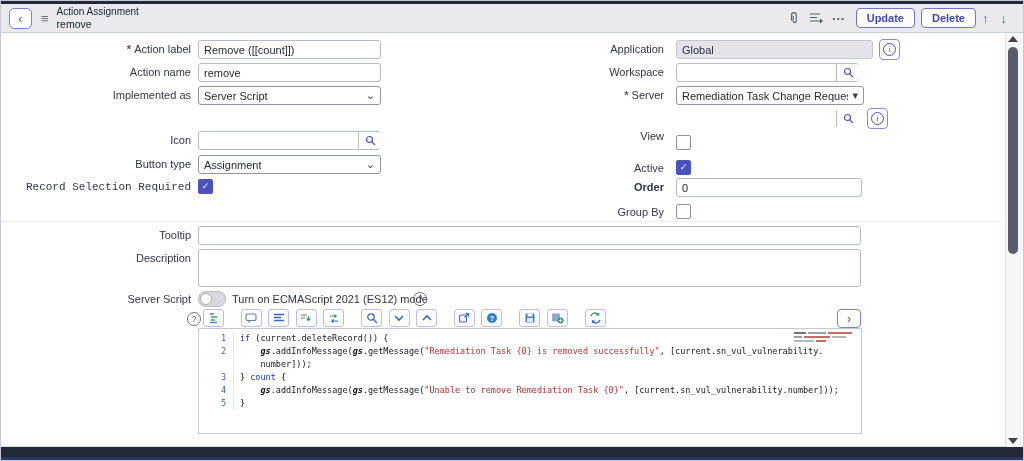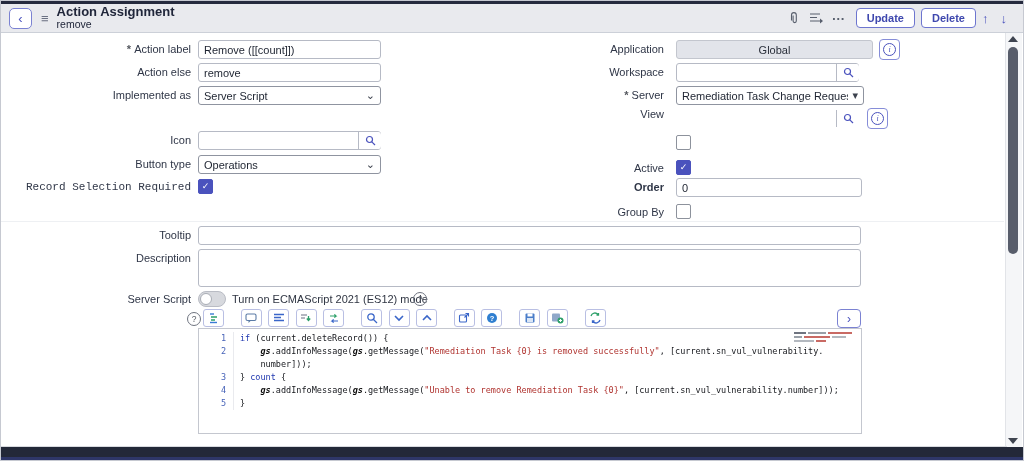--- a/index.html
+++ b/index.html
@@ -5,33 +5,33 @@
   html,body{margin:0;padding:0;background:#fff;}
   body{font-family:"Liberation Sans",sans-serif;}
   #screen{position:relative;width:1024px;height:461px;background:#fff;border:1px solid #c6c9d1;box-sizing:border-box;overflow:hidden;}
   #topstrip{position:absolute;left:0;top:0;width:100%;height:3px;background:#252a3e;}
 
   
   #hdr{position:absolute;left:0;top:3px;width:100%;height:29px;background:#e9eaee;border-bottom:1px solid #ccd0d8;display:flex;align-items:center;box-sizing:border-box;padding:0 10px 0 8px;}
   .backbtn{width:23px;height:21px;background:#fff;border:1px solid #7b82d2;border-radius:5px;color:#4a52bd;font-size:13px;line-height:19px;text-align:center;padding:0;cursor:pointer;}
   .ctxmenu{color:#6b7183;font-size:13px;margin:0 8px 0 9px;}
   .ttl{line-height:11px;}
-  .ttl .t1{font-size:13px;font-weight:700;color:#20263a;}
+  .ttl .t1{font-size:10px;font-weight:400;color:#20263a;}
   .ttl .t2{font-size:10.5px;color:#20263a;margin-top:2px;}
   #hdr .spacer{margin-left:auto;}
   .hic{background:none;border:none;padding:2px 4px;cursor:pointer;color:#585f6d;display:flex;align-items:center;}
   .hbtn{background:#fff;border:1px solid #6d75cf;border-radius:4px;color:#3f48ae;font-weight:700;font-size:11px;padding:3px 10px;margin-left:6px;cursor:pointer;font-family:"Liberation Sans",sans-serif;}
   .arrowbtn{background:none;border:none;color:#4a52bd;font-size:13px;padding:0 6px;cursor:pointer;}
   .more{color:#585f6d;font-size:13px;font-weight:700;letter-spacing:1px;}
 
   
   .lbl{position:absolute;width:185px;text-align:right;font-size:11px;color:#2f3647;white-space:nowrap;}
   .req{color:#55585f;font-weight:700;margin-right:3px;}
   .inp{position:absolute;height:19px;border:1px solid #b6bac5;border-radius:3px;background:#fff;font-size:11px;color:#1d2330;padding:0 5px;box-sizing:border-box;font-family:"Liberation Sans",sans-serif;}
-  .inp.ro{background:#e2e4ea;border-color:#c3c6ce;color:#2a2f3a;text-align:center;}
+  .inp.ro{background:#e2e4ea;border-color:#c3c6ce;color:#2a2f3a;}
   .withseg{padding-right:26px;}
   .seg{position:absolute;top:0;right:0;width:22px;height:17px;border-left:1px solid #b6bac5;display:flex;align-items:center;justify-content:center;cursor:pointer;background:#fff;border-radius:0 3px 3px 0;}
   .selbox{position:absolute;height:19px;border:1px solid #8f94a0;border-radius:3px;background:#fff;font-size:11px;color:#1d2330;display:flex;align-items:center;justify-content:space-between;padding:0 5px;box-sizing:border-box;cursor:pointer;overflow:hidden;white-space:nowrap;}
   .selbox .chev{color:#3c414d;font-size:11px;margin-left:4px;flex-shrink:0;}
   .selbox .val{overflow:hidden;text-overflow:clip;white-space:nowrap;}
   .cb{position:absolute;width:13px;height:13px;border:1px solid #8d929c;border-radius:2px;background:#fff;cursor:pointer;display:flex;align-items:center;justify-content:center;}
   .cb .tick{display:none;color:#fff;font-size:9px;line-height:9px;}
   .cb.on{background:#4a52bd;border-color:#4a52bd;}
   .cb.on .tick{display:block;}
   .infobtn{position:absolute;width:21px;height:21px;border:1px solid #868dd8;border-radius:4px;background:#fff;display:flex;align-items:center;justify-content:center;cursor:pointer;padding:0;}
@@ -104,21 +104,21 @@
       </button>
     <button class="hbtn">Update</button>
     <button class="hbtn">Delete</button>
     <button class="arrowbtn"><span>↑</span></button>
     <button class="arrowbtn"><span>↓</span></button>
   </div>
 
   <div class="lbl" style="left:5px;top:42px;"><span class="req">*</span><span>Action label</span></div>
   <input class="inp" style="left: 197px; top: 39px; width: 183px;" value="Remove ([[count]])">
 
-  <div class="lbl" style="left:5px;top:65px;">Action else</div>
+  <div class="lbl" style="left:5px;top:65px;">Action name</div>
   <input class="inp" style="left: 197px; top: 62px; width: 183px;" value="remove">
 
   <div class="lbl" style="left:5px;top:88px;">Implemented as</div>
   <div class="selbox" style="left:197px;top:85px;width:183px;">
     <span class="val">Server Script</span>
       <span class="chev">⌄</span>
   </div>
 
   <div class="lbl" style="left:5px;top:133px;">Icon</div>
   <div style="position:relative;">
@@ -126,21 +126,21 @@
     <span class="seg" style="left:357px;top:131px;">
       <svg width="11" height="11" viewBox="0 0 11 11">
           <circle cx="4.5" cy="4.5" r="3" fill="none" stroke="#4a52bd" stroke-width="1.2"></circle>
           <path d="M6.8 6.8 L10 10" stroke="#4a52bd" stroke-width="1.2"></path>
         </svg>
     </span>
   </div>
 
   <div class="lbl" style="left:5px;top:157px;">Button type</div>
   <div class="selbox" style="left:197px;top:154px;width:183px;">
-    <span class="val">Operations</span>
+    <span class="val">Assignment</span>
       <span class="chev">⌄</span>
   </div>
 
   <div class="lbl" style="left:5px;top:180px;font-family:Liberation Mono, monospace;">Record Selection Required</div>
   <div class="cb on" style="left:197px;top:178px;">
       <span class="tick">✓</span>
     </div>
 
   <div class="lbl" style="left:478px;top:42px;">Application</div>
   <input class="inp ro" style="left: 675px; top: 39px; width: 197px;" readonly="" value="Global">
@@ -156,21 +156,21 @@
         <path d="M6.8 6.8 L10 10" stroke="#4a52bd" stroke-width="1.2"></path>
       </svg>
   </span>
 
   <div class="lbl" style="left:478px;top:88px;"><span class="req">*</span><span>Server</span></div>
   <div class="selbox" style="left:675px;top:85px;width:188px;">
     <span class="val">Remediation Task Change Requests [sn_vul...</span>
       <span class="chev">▾</span>
   </div>
 
-  <div class="lbl" style="left:478px;top:107px;">View</div>
+  <div class="lbl" style="left:478px;top:129px;">View</div>
   <span class="seg" style="left:835px;top:109px;position:absolute;">
     <svg width="11" height="11" viewBox="0 0 11 11">
         <circle cx="4.5" cy="4.5" r="3" fill="none" stroke="#4a52bd" stroke-width="1.2"></circle>
         <path d="M6.8 6.8 L10 10" stroke="#4a52bd" stroke-width="1.2"></path>
       </svg>
   </span>
   <button class="infobtn" style="left:866px;top:107px;">
       <span class="icirc">i</span>
     </button>
 

